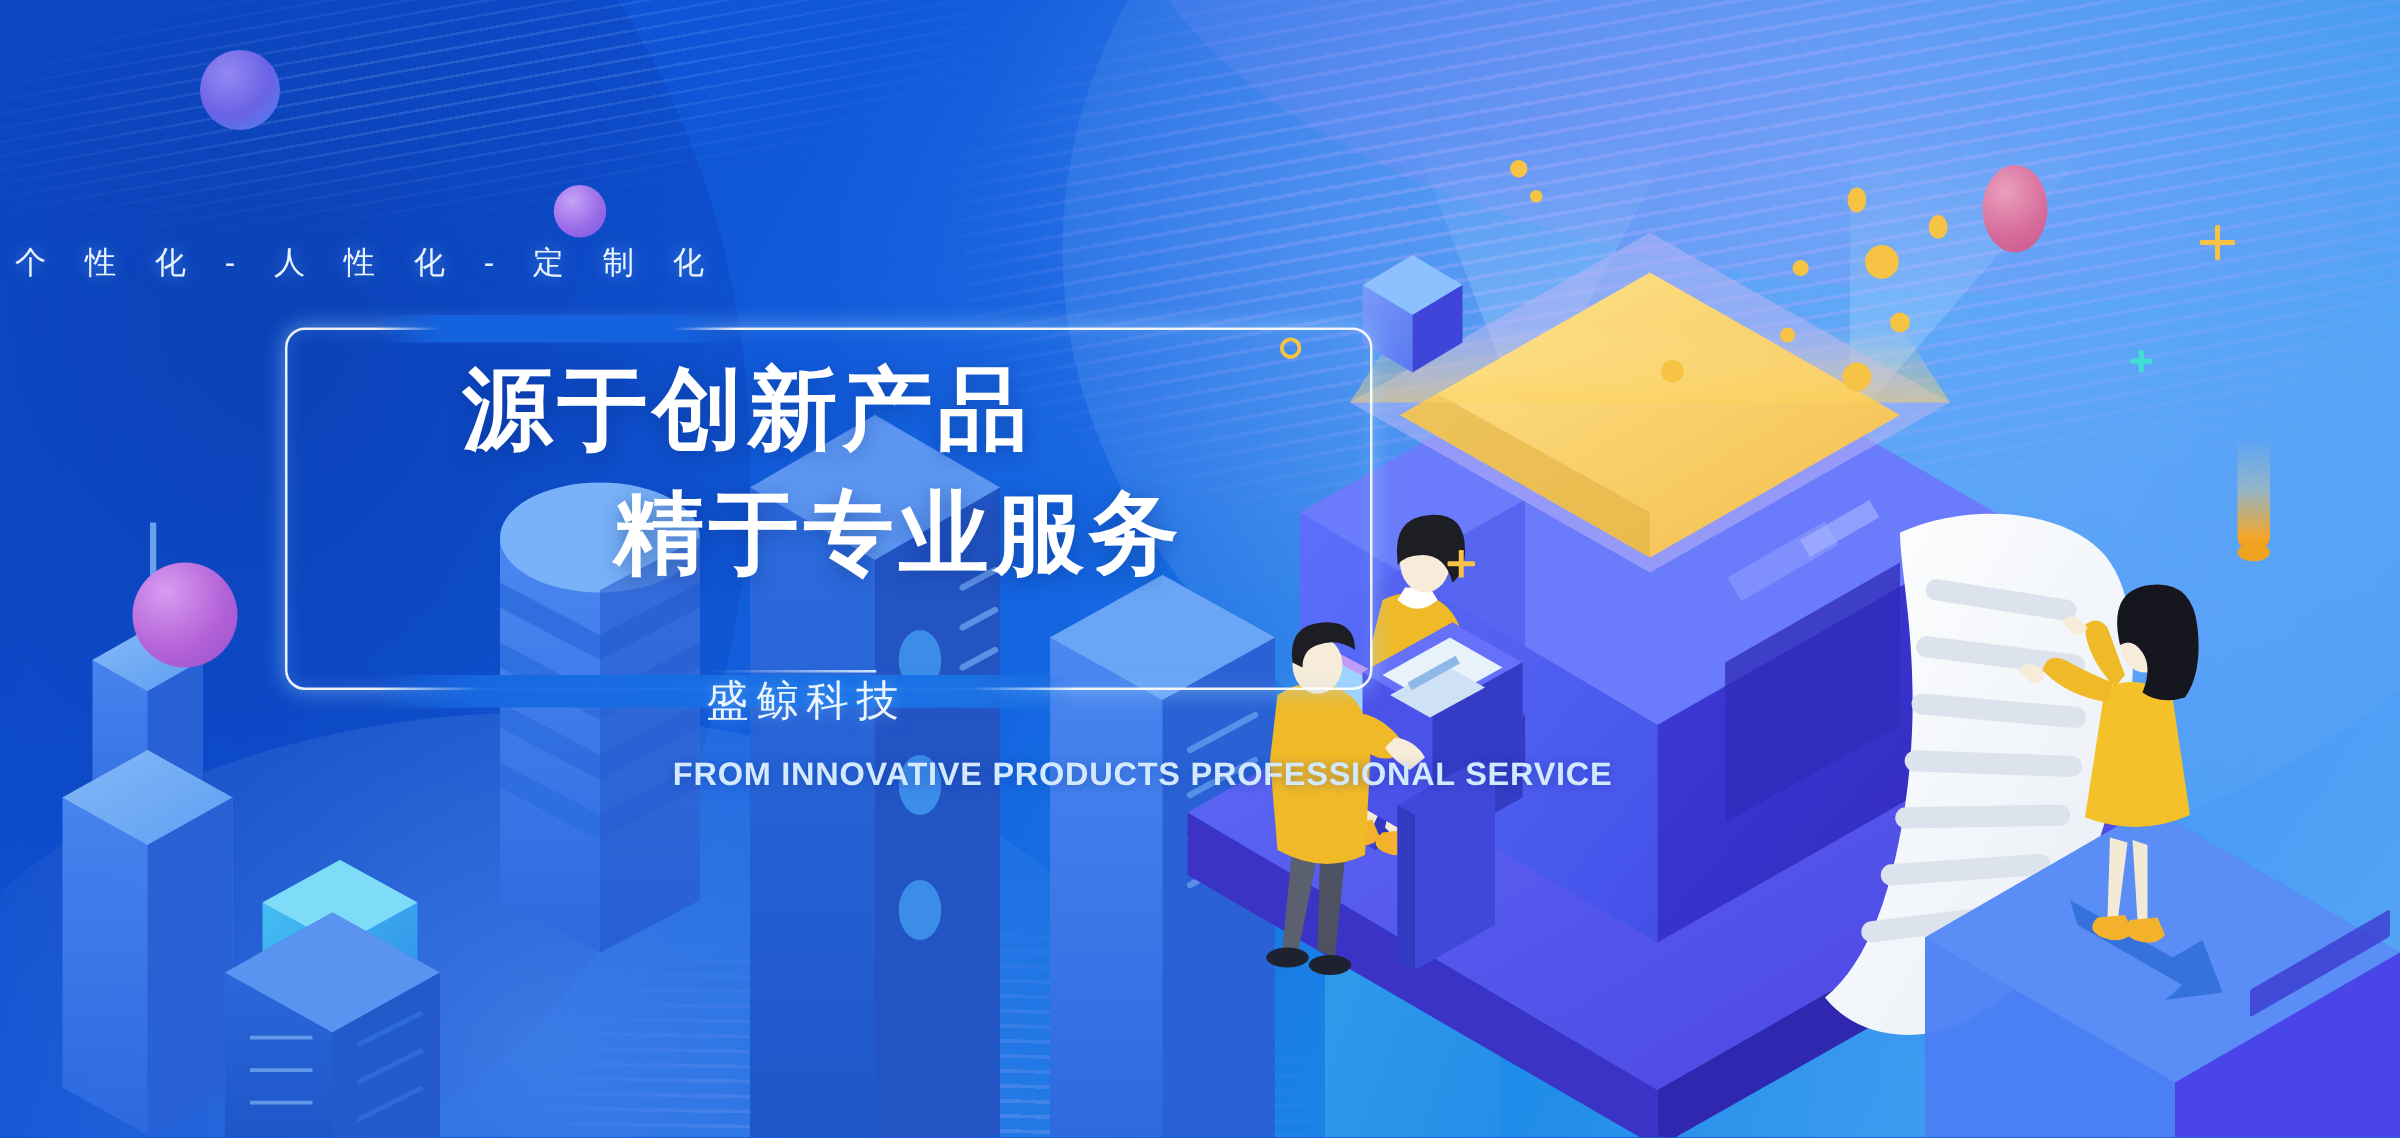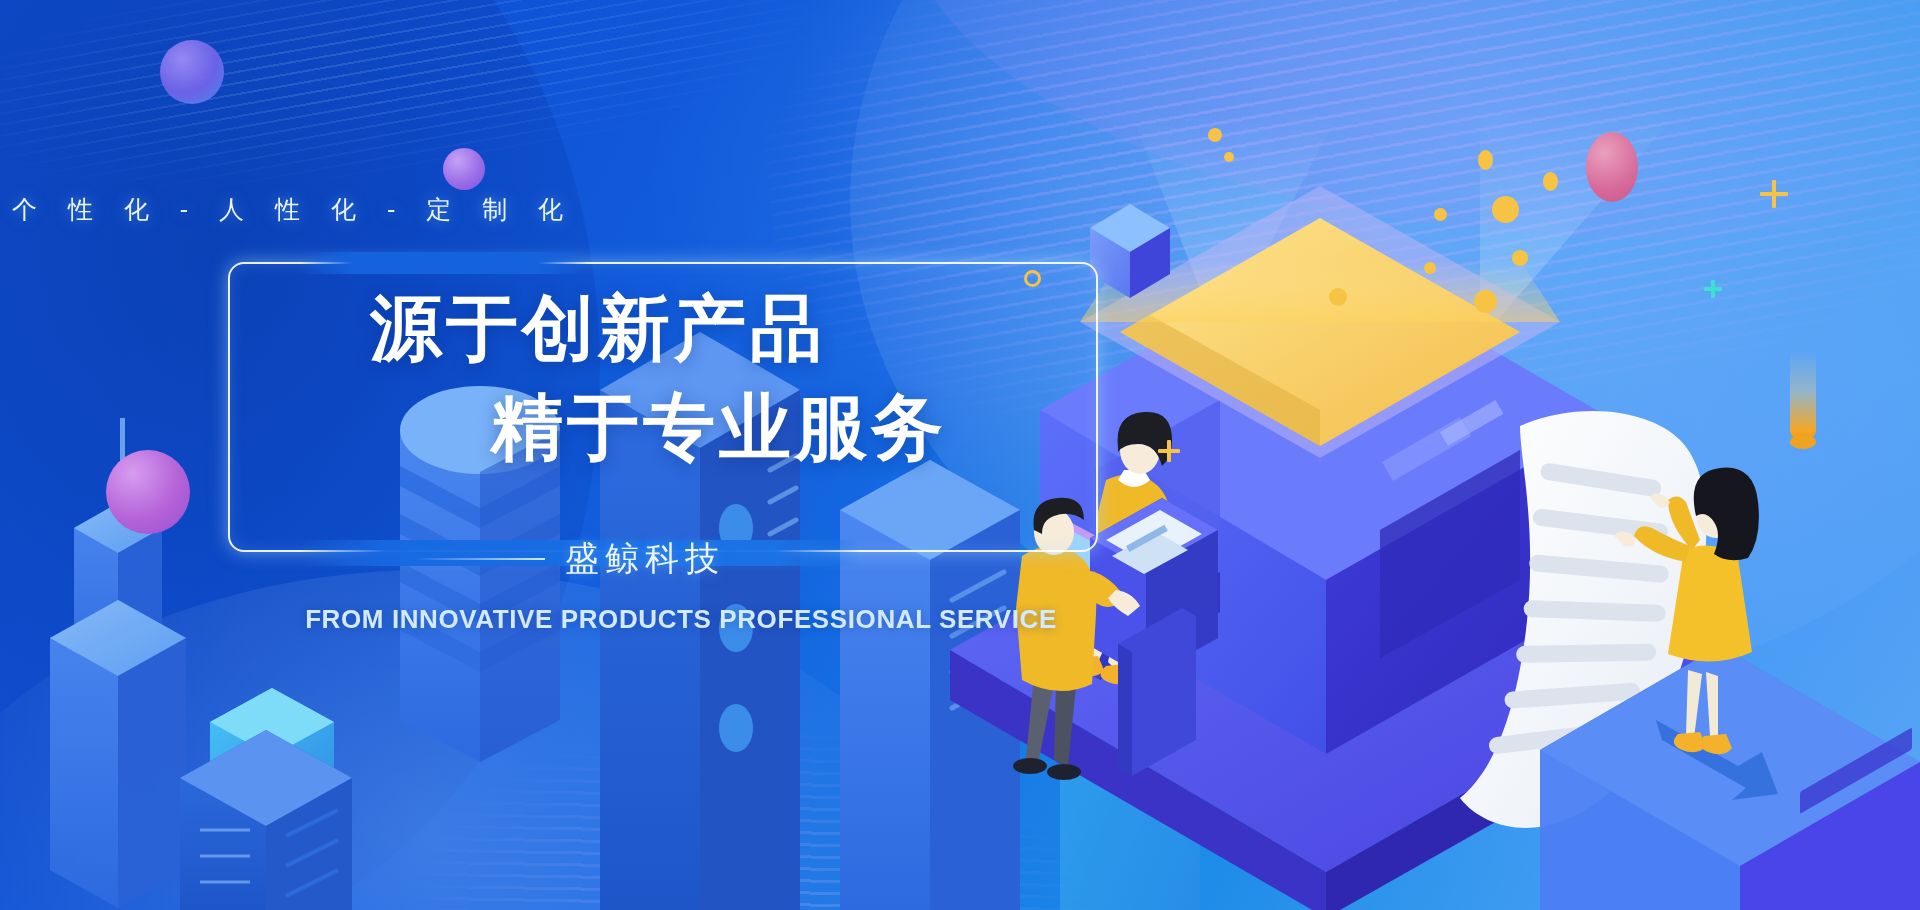--- a/index.html
+++ b/index.html
@@ -139,44 +139,43 @@
     font-weight:bold;
     letter-spacing:4px;
     line-height:1.18;
     text-shadow:0 3px 16px rgba(6,40,120,.40);
   }
   .headline-1 { text-align:center; margin-left:-122px; }
   .headline-2 { text-align:center; margin-left:120px; margin-top:14px; }
 
   .company-row {
     position:absolute; left:0; top:536px; width:1290px;
-    display:flex; align-items:center; justify-content:center;
+    display:flex; align-items:center; justify-content:center;flex-direction:column;
   }
   .company-rule {
     width:132px; height:2px; margin-right:20px;
     background:linear-gradient(90deg, rgba(255,255,255,0) 0%, rgba(222,240,255,.95) 100%);
   }
   .company-name {
     color:#eaf5ff; font-size:34px; letter-spacing:6px; font-weight:400;
     text-shadow:0 0 12px rgba(130,195,255,.5);
   }
   .company-rule-r {
     width:132px; height:2px; margin-left:20px;
     background:linear-gradient(270deg, rgba(255,255,255,0) 0%, rgba(222,240,255,.0) 100%);
   }
 
   .subtitle {
     position:absolute; left:0; top:604px; width:1290px;
-    text-align:center;
+    text-align:right;
     color:#d3e9ff;
     font-size:26px;
     font-weight:bold;
     letter-spacing:.6px;
     text-shadow:0 1px 8px rgba(10,50,140,.35);
-    margin-left:36px;
   }
 </style>
 </head>
 <body>
 
 <div class="banner">
 
   <div class="bg-layer">
     <div class="blob-dark-left"></div>
     <div class="blob-bright-tr"></div>

